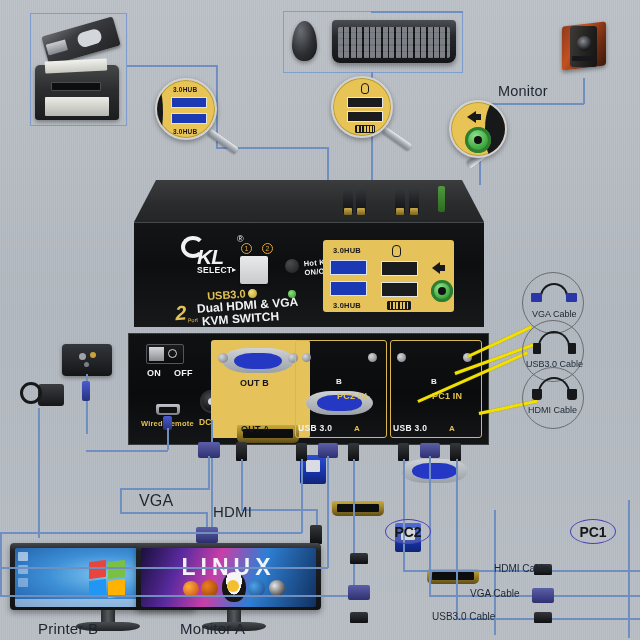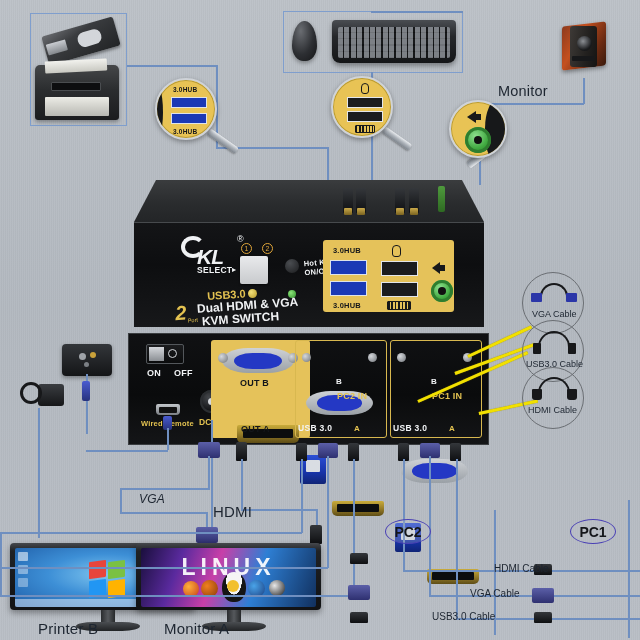--- a/index.html
+++ b/index.html
@@ -392,21 +392,21 @@
   <div class="abs plug-dk" style="left:348px;top:443px;width:11px;height:18px;"></div>
   <div class="abs plug-dk" style="left:398px;top:443px;width:11px;height:18px;"></div>
   <div class="abs plug-vga" style="left:420px;top:443px;width:20px;height:15px;"></div>
   <div class="abs plug-dk" style="left:450px;top:443px;width:11px;height:18px;"></div>
 
   <div class="abs wire wire-v" style="left:208px;top:456px;width:1.5px;height:32px;"></div>
   <div class="abs wire wire-h" style="left:120px;top:488px;width:90px;height:1.5px;"></div>
   <div class="abs wire wire-v" style="left:120px;top:488px;width:1.5px;height:25px;"></div>
   <div class="abs wire wire-h" style="left:120px;top:512px;width:88px;height:1.5px;"></div>
   <div class="abs wire wire-v" style="left:206px;top:512px;width:1.5px;height:17px;"></div>
-  <div class="abs lbl" style="left:139px;top:492px;font-size:12px;font-style:italic;">VGA</div>
+  <div class="abs lbl" style="left:139px;top:492px;font-size:16px;">VGA</div>
 
   <div class="abs wire wire-v" style="left:241px;top:459px;width:1.5px;height:51px;"></div>
   <div class="abs wire wire-h" style="left:241px;top:509px;width:76px;height:1.5px;"></div>
   <div class="abs wire wire-v" style="left:316px;top:509px;width:1.5px;height:20px;"></div>
   <div class="abs lbl" style="left:213px;top:503px;font-size:15px;">HDMI</div>
 
   <div class="abs plug-vga" style="left:196px;top:527px;width:22px;height:16px;"></div>
   <div class="abs plug-dk" style="left:310px;top:525px;width:12px;height:19px;"></div>
 
   <div class="abs" style="left:10px;top:543px;width:195px;height:80px;">
@@ -441,21 +441,21 @@
           <div class="abs" style="left:24%;top:56%;width:16px;height:16px;border-radius:50%;background:radial-gradient(circle at 35% 35%,#ffb13b,#c43d1a);"></div>
           <div class="abs" style="left:34%;top:54%;width:17px;height:17px;border-radius:50%;background:radial-gradient(circle at 35% 35%,#f08020,#8a3a08);"></div>
           <div class="abs" style="left:61%;top:54%;width:17px;height:17px;border-radius:50%;background:radial-gradient(circle at 35% 35%,#4aa3e8,#1b3f82);"></div>
           <div class="abs" style="left:73%;top:55%;width:16px;height:16px;border-radius:50%;background:radial-gradient(circle at 35% 35%,#e8e8e8,#1a1a1a);"></div>
         </div>
       </div>
     </div>
     <div class="mon-neck" style="width:14px;height:12px;"></div>
     <div class="mon-base" style="width:64px;height:9px;"></div>
   </div>
-  <div class="abs lbl" style="left:164px;top:620px;font-size:15px;">Monitor A</div>
+  <div class="abs lbl" style="left:180px;top:620px;font-size:15px;">Monitor A</div>
 
   <div class="abs wire wire-v" style="left:301px;top:459px;width:1.5px;height:74px;"></div>
   <div class="abs wire wire-h" style="left:0px;top:532px;width:302px;height:1.5px;"></div>
   <div class="abs wire wire-v" style="left:327px;top:456px;width:1.5px;height:112px;"></div>
   <div class="abs wire wire-h" style="left:0px;top:567px;width:328px;height:1.5px;"></div>
   <div class="abs wire wire-v" style="left:353px;top:459px;width:1.5px;height:137px;"></div>
   <div class="abs wire wire-h" style="left:0px;top:595px;width:354px;height:1.5px;"></div>
   <div class="abs wire wire-v" style="left:0px;top:532px;width:1.5px;height:64px;"></div>
 
   <div class="abs wire wire-v" style="left:403px;top:459px;width:1.5px;height:112px;"></div>

